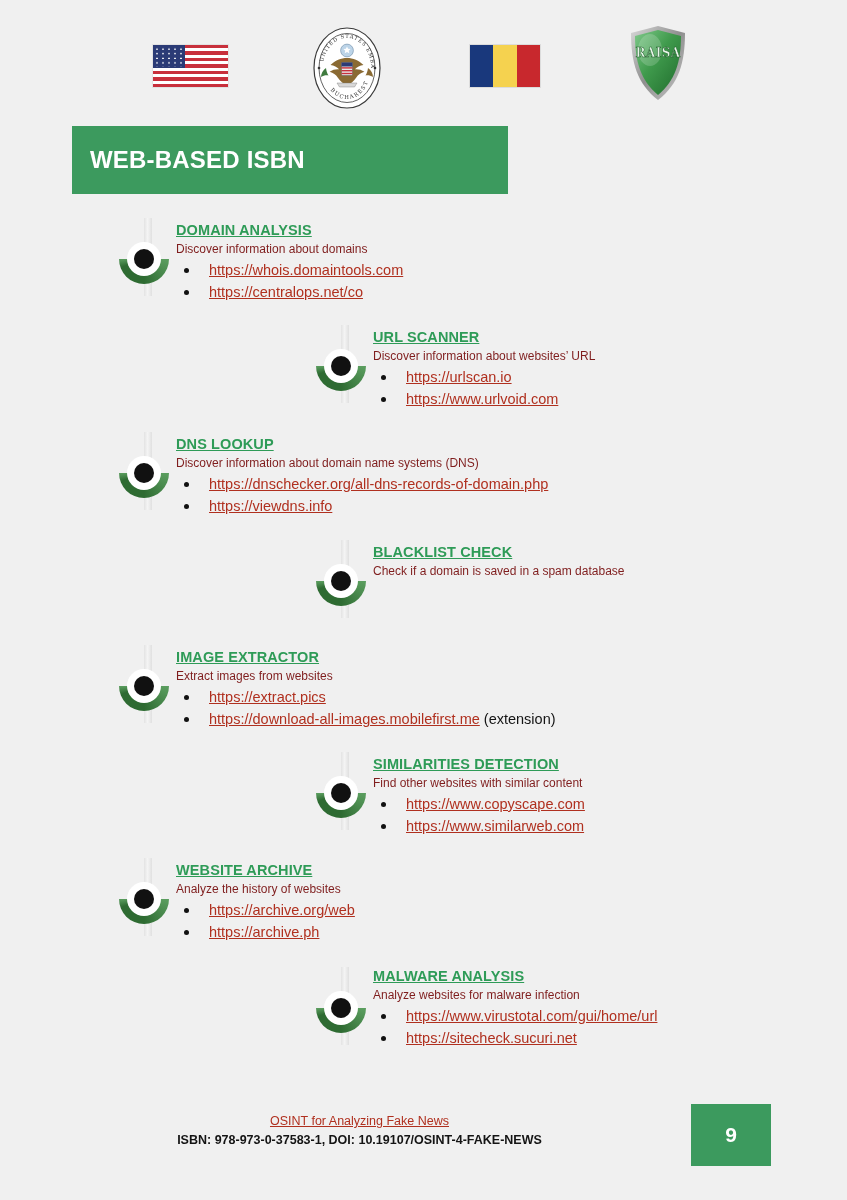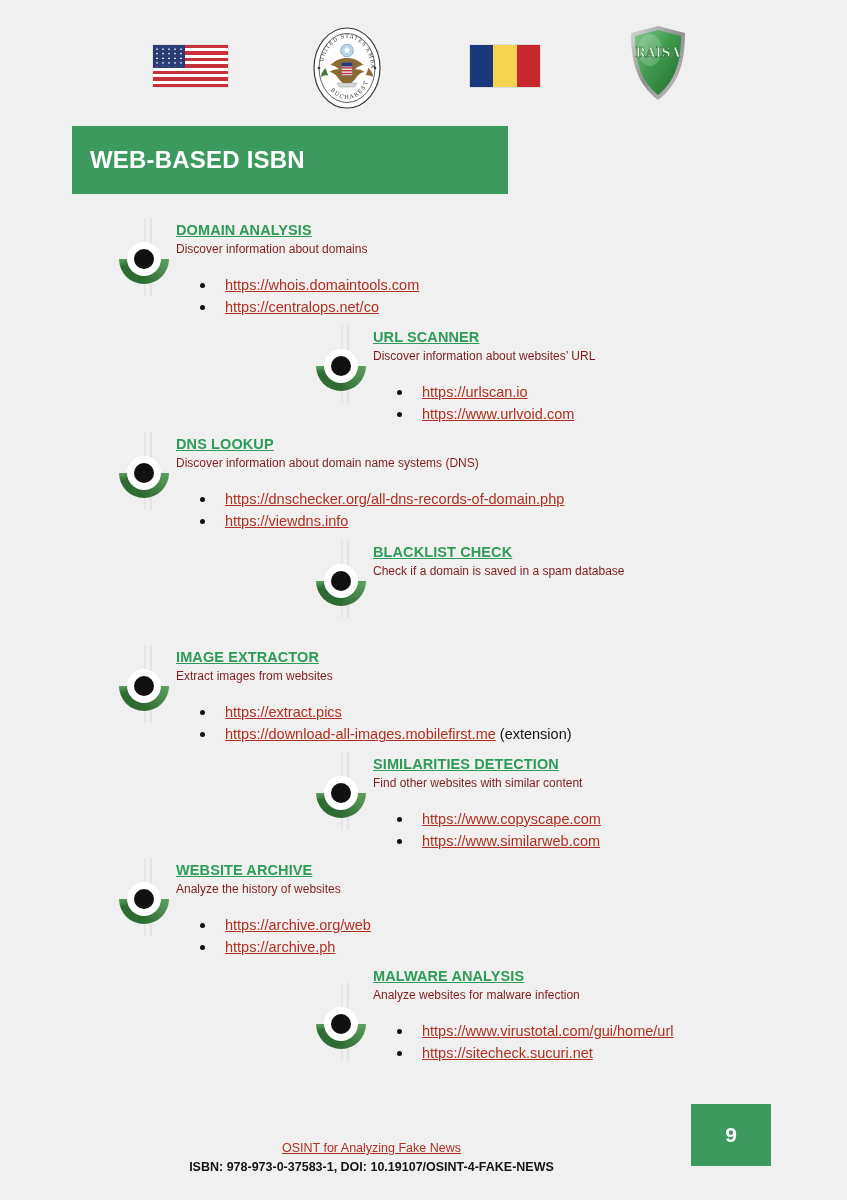--- a/index.html
+++ b/index.html
@@ -54,29 +54,29 @@
     background:conic-gradient(from 90deg,#5b9e5f 0deg,#2e6b32 90deg,#2e6b32 160deg,#5b9e5f 180deg,transparent 180deg,transparent 360deg);}
   .marker .hole{position:absolute;left:13px;top:24px;width:34px;height:34px;border-radius:50%;
     background:#ffffff;}
   .marker .dot{position:absolute;left:20px;top:31px;width:20px;height:20px;border-radius:50%;
     background:#111111;}
 
   .body{padding-top:4px;}
   .head{color:#2e9b57;font-weight:bold;font-size:14.5px;text-decoration:underline;
     letter-spacing:.1px;line-height:1.2;margin-bottom:2px;}
   .desc{color:#7f1d1d;font-size:12px;line-height:1.35;margin-bottom:1px;}
-  ul.links{list-style:none;margin:16px;padding:0;}
+  ul.links{list-style:none;margin:0;padding:0;}
   ul.links li{position:relative;padding-left:33px;line-height:1.52;font-size:14.5px;}
   ul.links li::before{content:"";position:absolute;left:8px;top:9px;width:5px;height:5px;
     border-radius:50%;background:#111;}
   .lnk{color:#b0301f;text-decoration:underline;}
   .note{color:#141414;text-decoration:none;}
 
   
-  .footer{position:absolute;left:12px;top:1112px;width:719px;text-align:center;margin-top:27px;}
+  .footer{position:absolute;left:0;top:1112px;width:719px;text-align:center;}
   .foot-title{color:#b0301f;text-decoration:underline;font-size:12.5px;line-height:1.5;}
   .foot-sub{color:#141414;font-size:12.5px;font-weight:bold;line-height:1.45;}
   .pagebadge{position:absolute;left:691px;top:1104px;width:80px;height:62px;
     background:#3c9a5e;color:#fff;font-size:21px;font-weight:bold;
     display:flex;align-items:center;justify-content:center;}
 </style>
 </head>
 <body>
 
 <div class="page">

